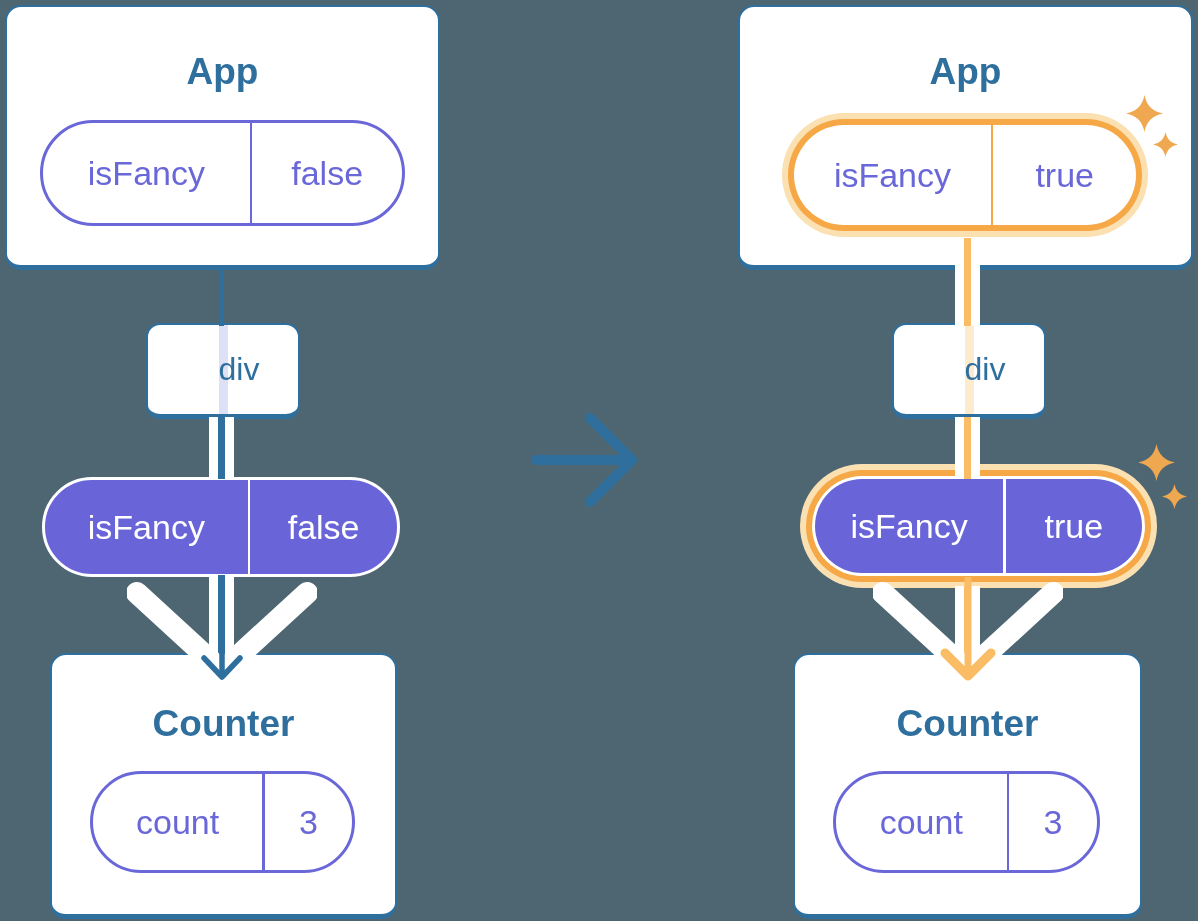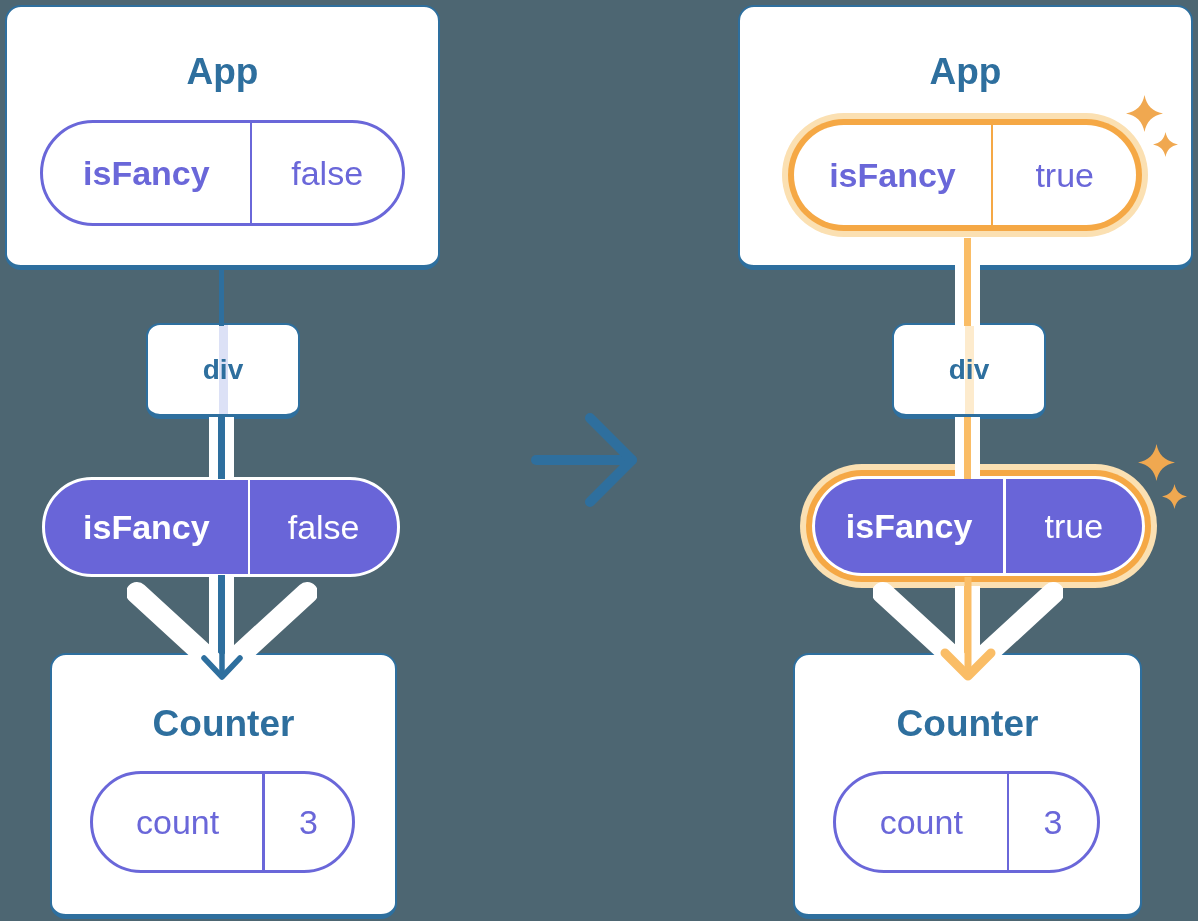--- a/index.html
+++ b/index.html
@@ -24,21 +24,21 @@
   }
   .pill-cell{display:flex;align-items:center;justify-content:center;
     color:var(--purple);font-size:34px;}
   .pill-divider{width:2.5px;background:var(--purple);}
   .pill-state{
     position:absolute;box-sizing:border-box;display:flex;align-items:stretch;
     background:var(--purpleFill);border:3px solid #fff;border-radius:60px;z-index:2;
   }
   .pill-state .pill-cell{color:#fff;}
   .pill-state .pill-divider{background:#fff;}
-  .cell-key{flex:58 0 0;font-weight:bold;}
+  .cell-key{flex:58 0 0;}
   .cell-val{flex:42 0 0;}
   .bold{font-weight:400;}
   
   .halo{position:absolute;box-sizing:border-box;background:var(--orangeHalo);
     border-radius:70px;padding:6px;display:flex;z-index:2;}
   .ring{flex:1;background:var(--orangeRing);border-radius:62px;padding:6px;display:flex;}
   .ring-inner-white{flex:1;background:#fff;border-radius:54px;display:flex;align-items:stretch;}
   .ring-inner-white .pill-divider{background:var(--orangeRing);width:2.5px;}
   .ring-pad{flex:1;background:#fff;border-radius:54px;padding:3px;display:flex;}
   .ring-purple{flex:1;background:var(--purpleFill);border-radius:50px;display:flex;align-items:stretch;}
@@ -49,21 +49,21 @@
   .wire-triple{position:absolute;display:flex;z-index:3;}
   .wire-triple .w{width:9px;background:#fff;}
   .wire-triple .c{width:7px;}
   .c-steel{background:var(--steel);}
   .c-orange{background:var(--orangeWire);}
   .stripe{position:absolute;top:0;bottom:0;width:9px;z-index:0;}
   .stripe-lavender{background:var(--lavender);}
   .stripe-peach{background:var(--orangePale);}
   .div-label{position:relative;z-index:1;width:100%;height:100%;
     display:flex;align-items:center;justify-content:center;
-    color:var(--steel);font-size:28px;font-weight:700;}
+    color:var(--steel);font-size:32px;font-weight:400;padding-left:16px;}
   .arrow-svg{position:absolute;z-index:4;}
   .sparkle{position:absolute;color:var(--sparkle);z-index:6;}
   .sparkle svg{display:block;width:100%;height:100%;}
 </style>
 </head>
 <body>
 
 <div class="canvas">
 
   <div class="box" style="left:5px;top:5px;width:435px;height:265px;">

